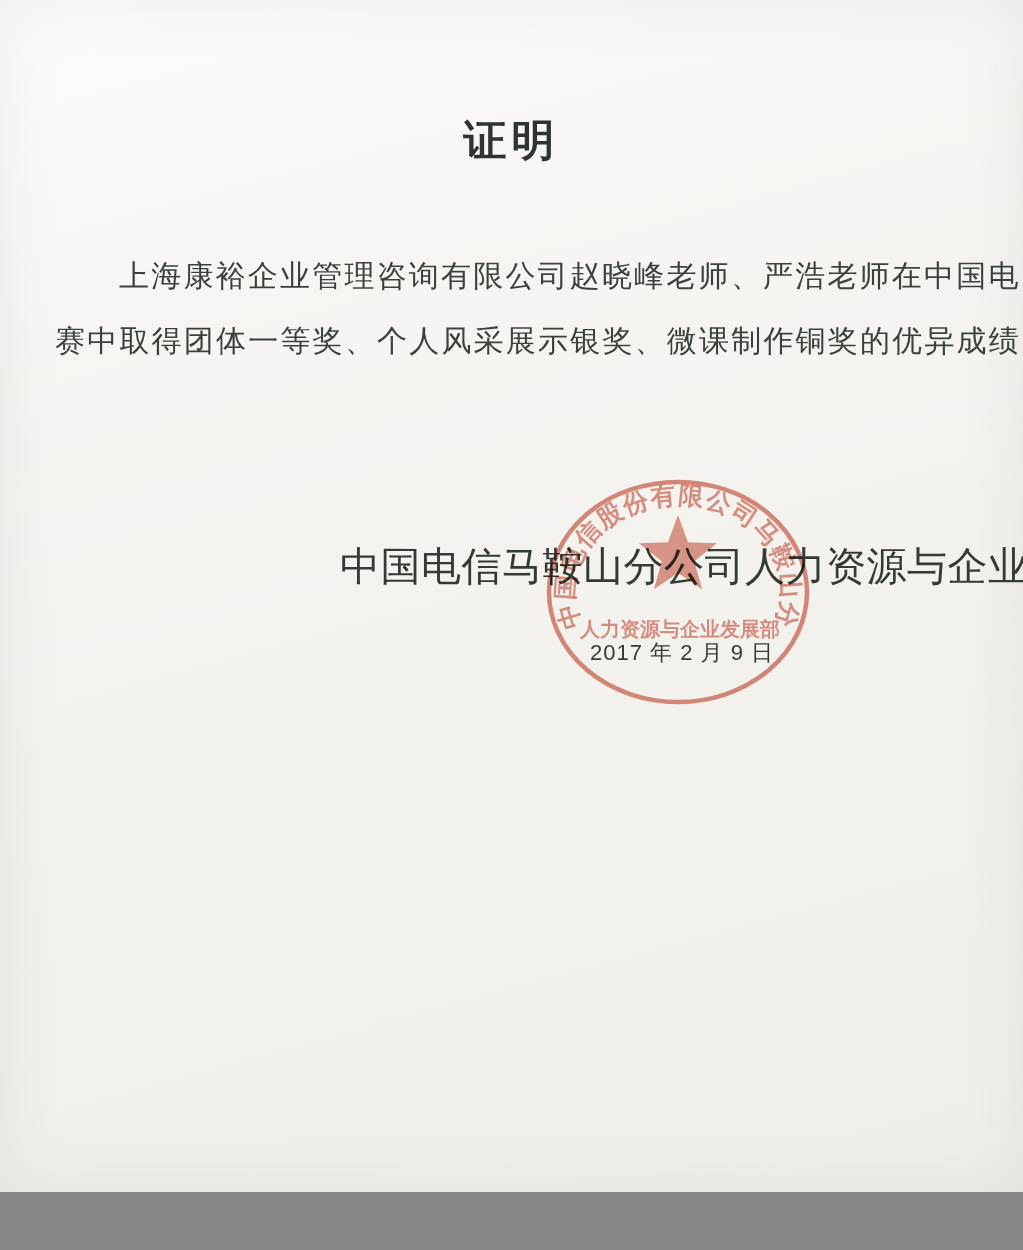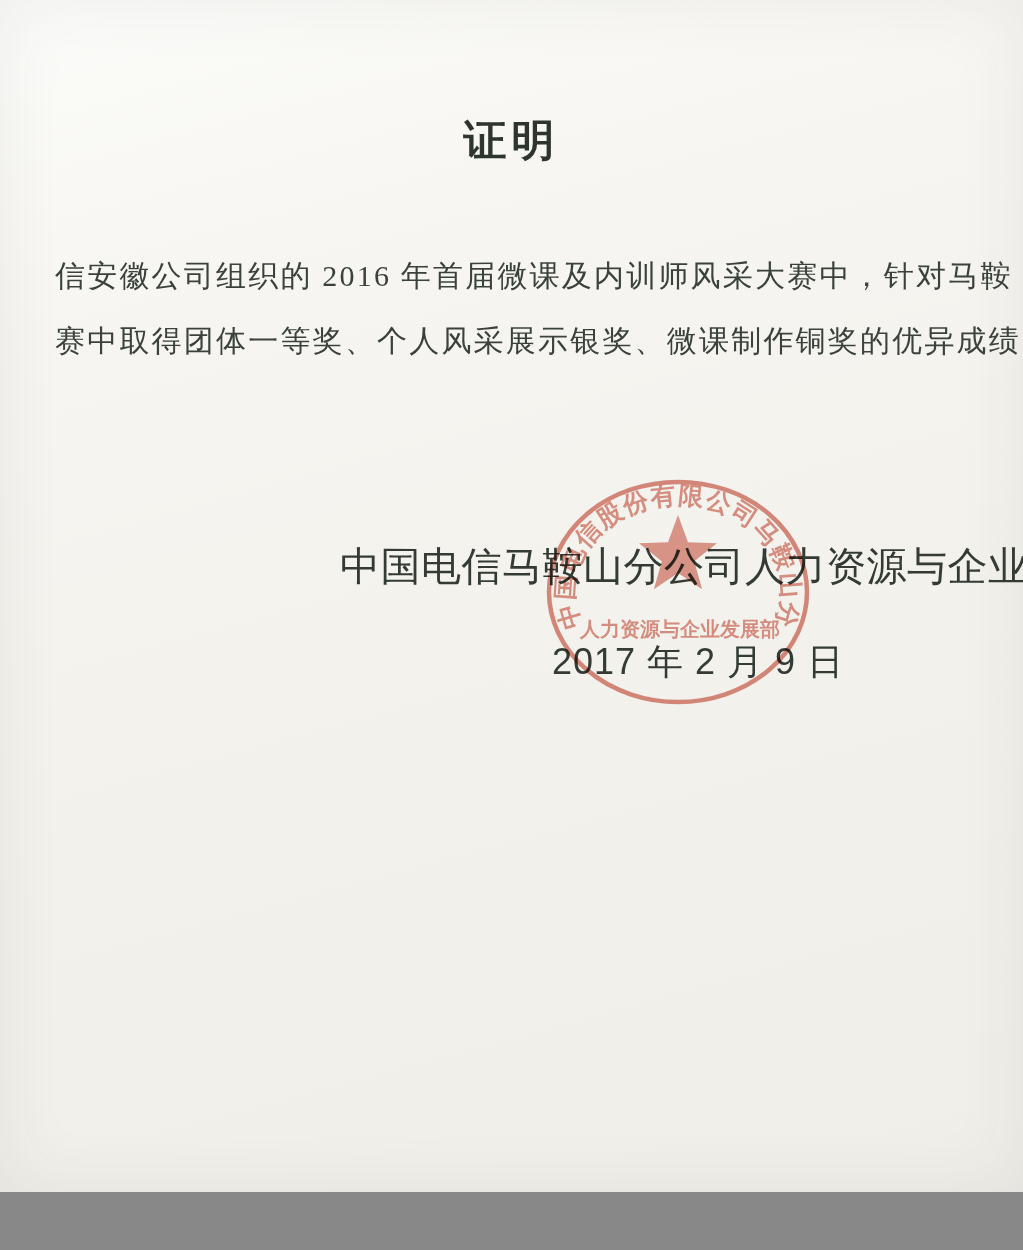--- a/index.html
+++ b/index.html
@@ -51,21 +51,21 @@
     white-space: nowrap;
     color: #333b34;
     z-index: 2;
   }
   .date-line {
     position: absolute;
     top: 638px;
     left: 552px;
     width: 260px;
     text-align: center;
-    font-size: 36px;
+    font-size: 22px;
     font-family: "Liberation Sans", "DejaVu Sans", sans-serif;
     letter-spacing: 1px;
     white-space: nowrap;
     color: #333b34;
     z-index: 2;
   }
   .stamp {
     position: absolute;
     top: 478px;
     left: 543px;
@@ -82,21 +82,21 @@
   }
 </style>
 </head>
 <body>
 
 <div class="page">
 
   <div class="doc-title">证明</div>
 
   <div class="body-block">
-    <div class="body-line">信安徽公司组织的 2016 年首届微课及内训师风采大赛中，针对马鞍</div>
+    <div class="body-line indent">上海康裕企业管理咨询有限公司赵晓峰老师、严浩老师在中国电</div>
     <div class="body-line">赛中取得团体一等奖、个人风采展示银奖、微课制作铜奖的优异成绩。</div>
   </div>
 
   <div class="signature-line">中国电信马鞍山分公司人力资源与企业发展部</div>
 
   <div class="date-line">2017 年 2 月 9 日</div>
 
   <svg class="stamp" viewBox="0 0 270 228" xmlns="http://www.w3.org/2000/svg">
     <defs>
       <path id="arcPath" d="M 40.7 151.2 A 104 88 0 1 1 229.3 151.2" fill="none"></path>

